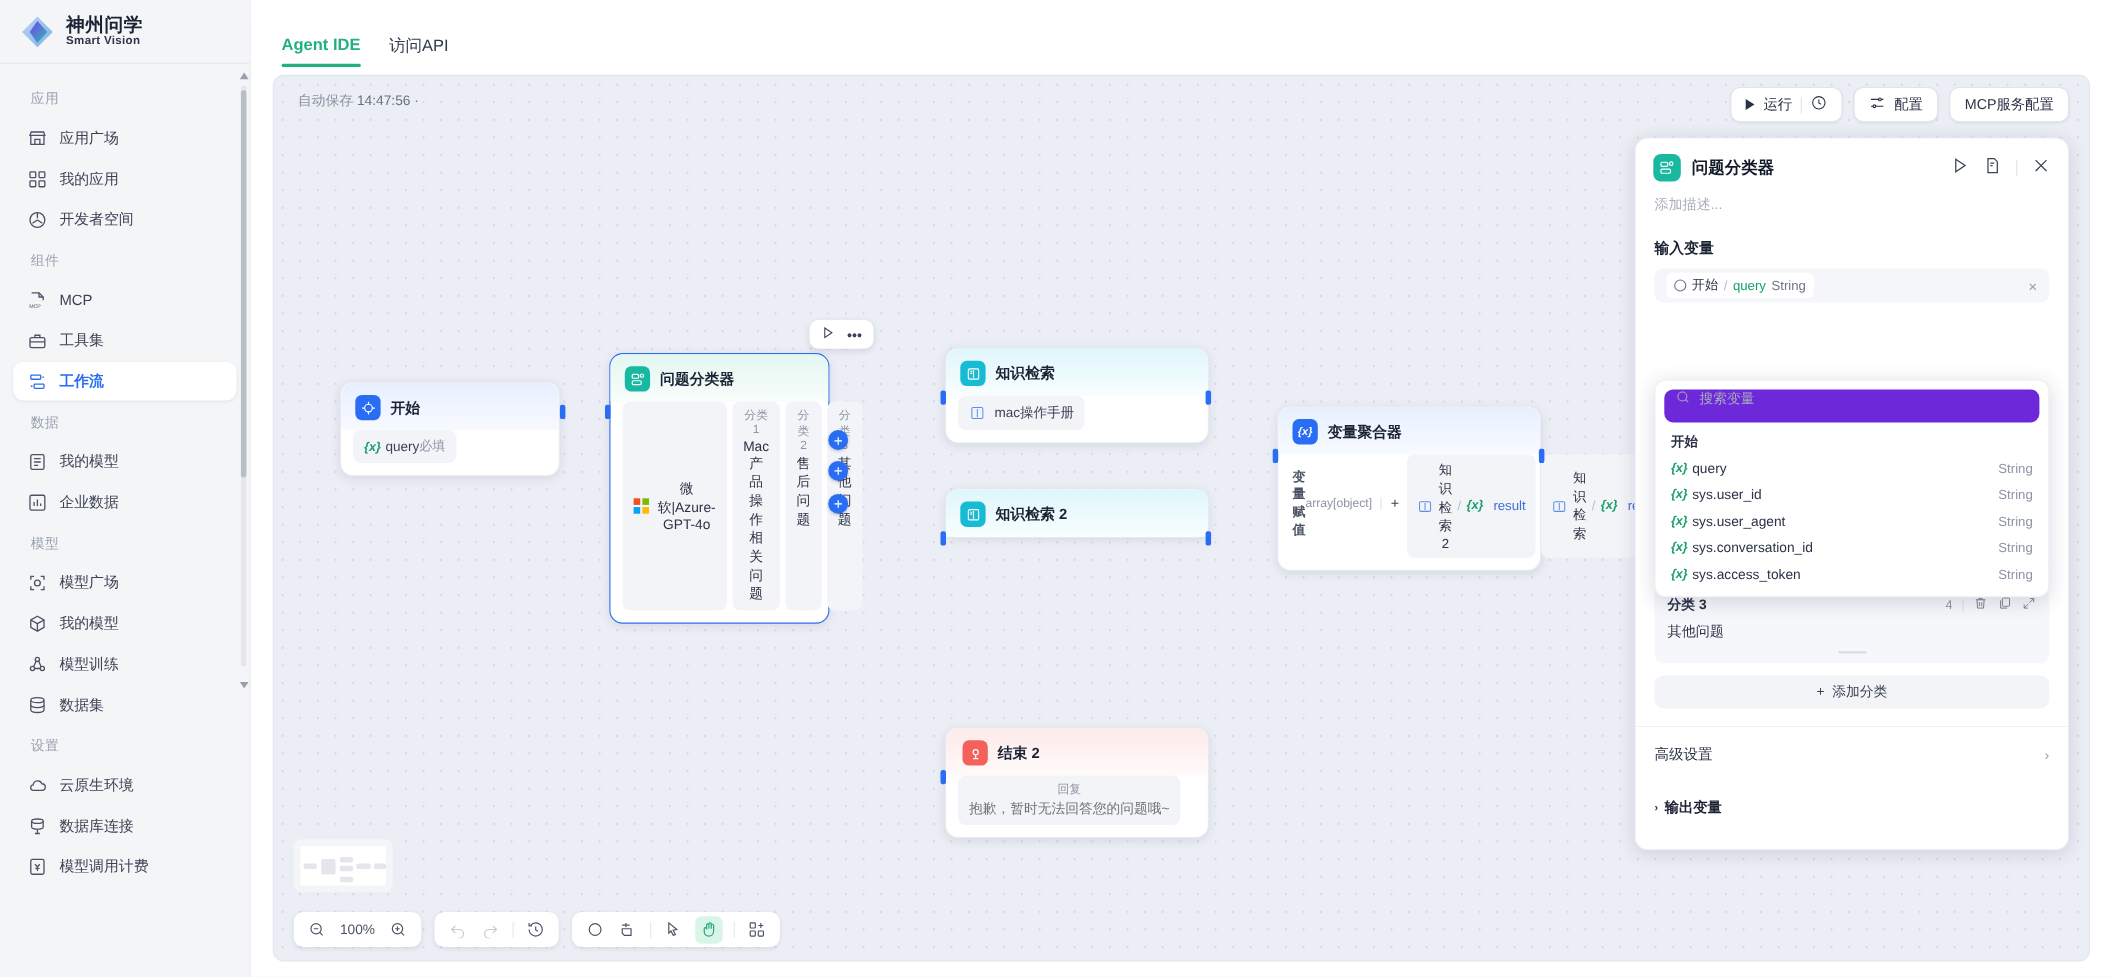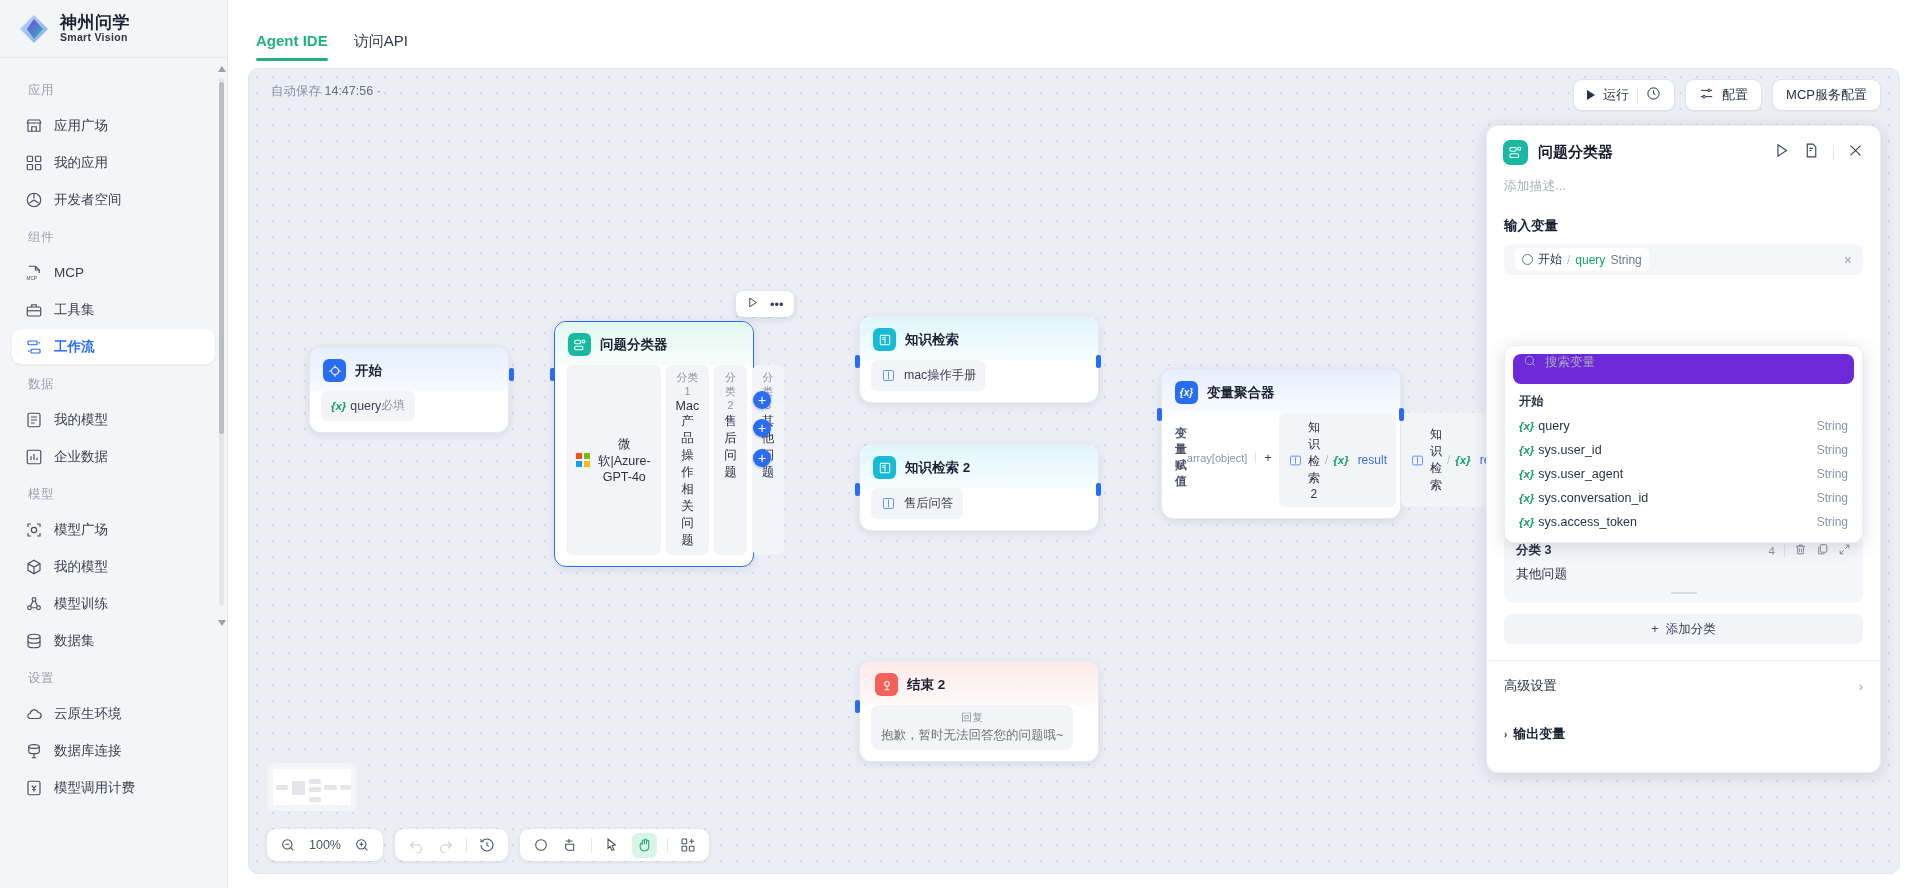--- a/index.html
+++ b/index.html
@@ -608,29 +608,20 @@
 
       <div class="node node-kb2">
         <div class="node-head">
           <span class="node-ico" style="background:#17bcd4">
             <svg viewBox="0 0 24 24">
                 <rect x="4" y="4" width="16" height="16" rx="2"></rect>
                 <path d="M12 6v12M7 8h3M7 11h3"></path>
               </svg>
           </span>
           <span class="node-title">知识检索 2</span>
-        </div>
-        <div class="node-body">
-          <div class="kb-row">
-            <span class="bk-ico"><svg viewBox="0 0 24 24">
-                  <rect x="4" y="4" width="16" height="16" rx="2"></rect>
-                  <path d="M12 6v12"></path>
-                </svg></span>
-            <span>售后问答</span>
-          </div>
         </div>
       </div>
       <div class="port" style="left:606px; top:414px;"></div>
       <div class="port" style="left:847px; top:414px;"></div>
 
       <div class="node node-end">
         <div class="node-head">
           <span class="node-ico" style="background:#f4605a">
             <svg viewBox="0 0 24 24">
                 <circle cx="12" cy="10" r="4"></circle>

